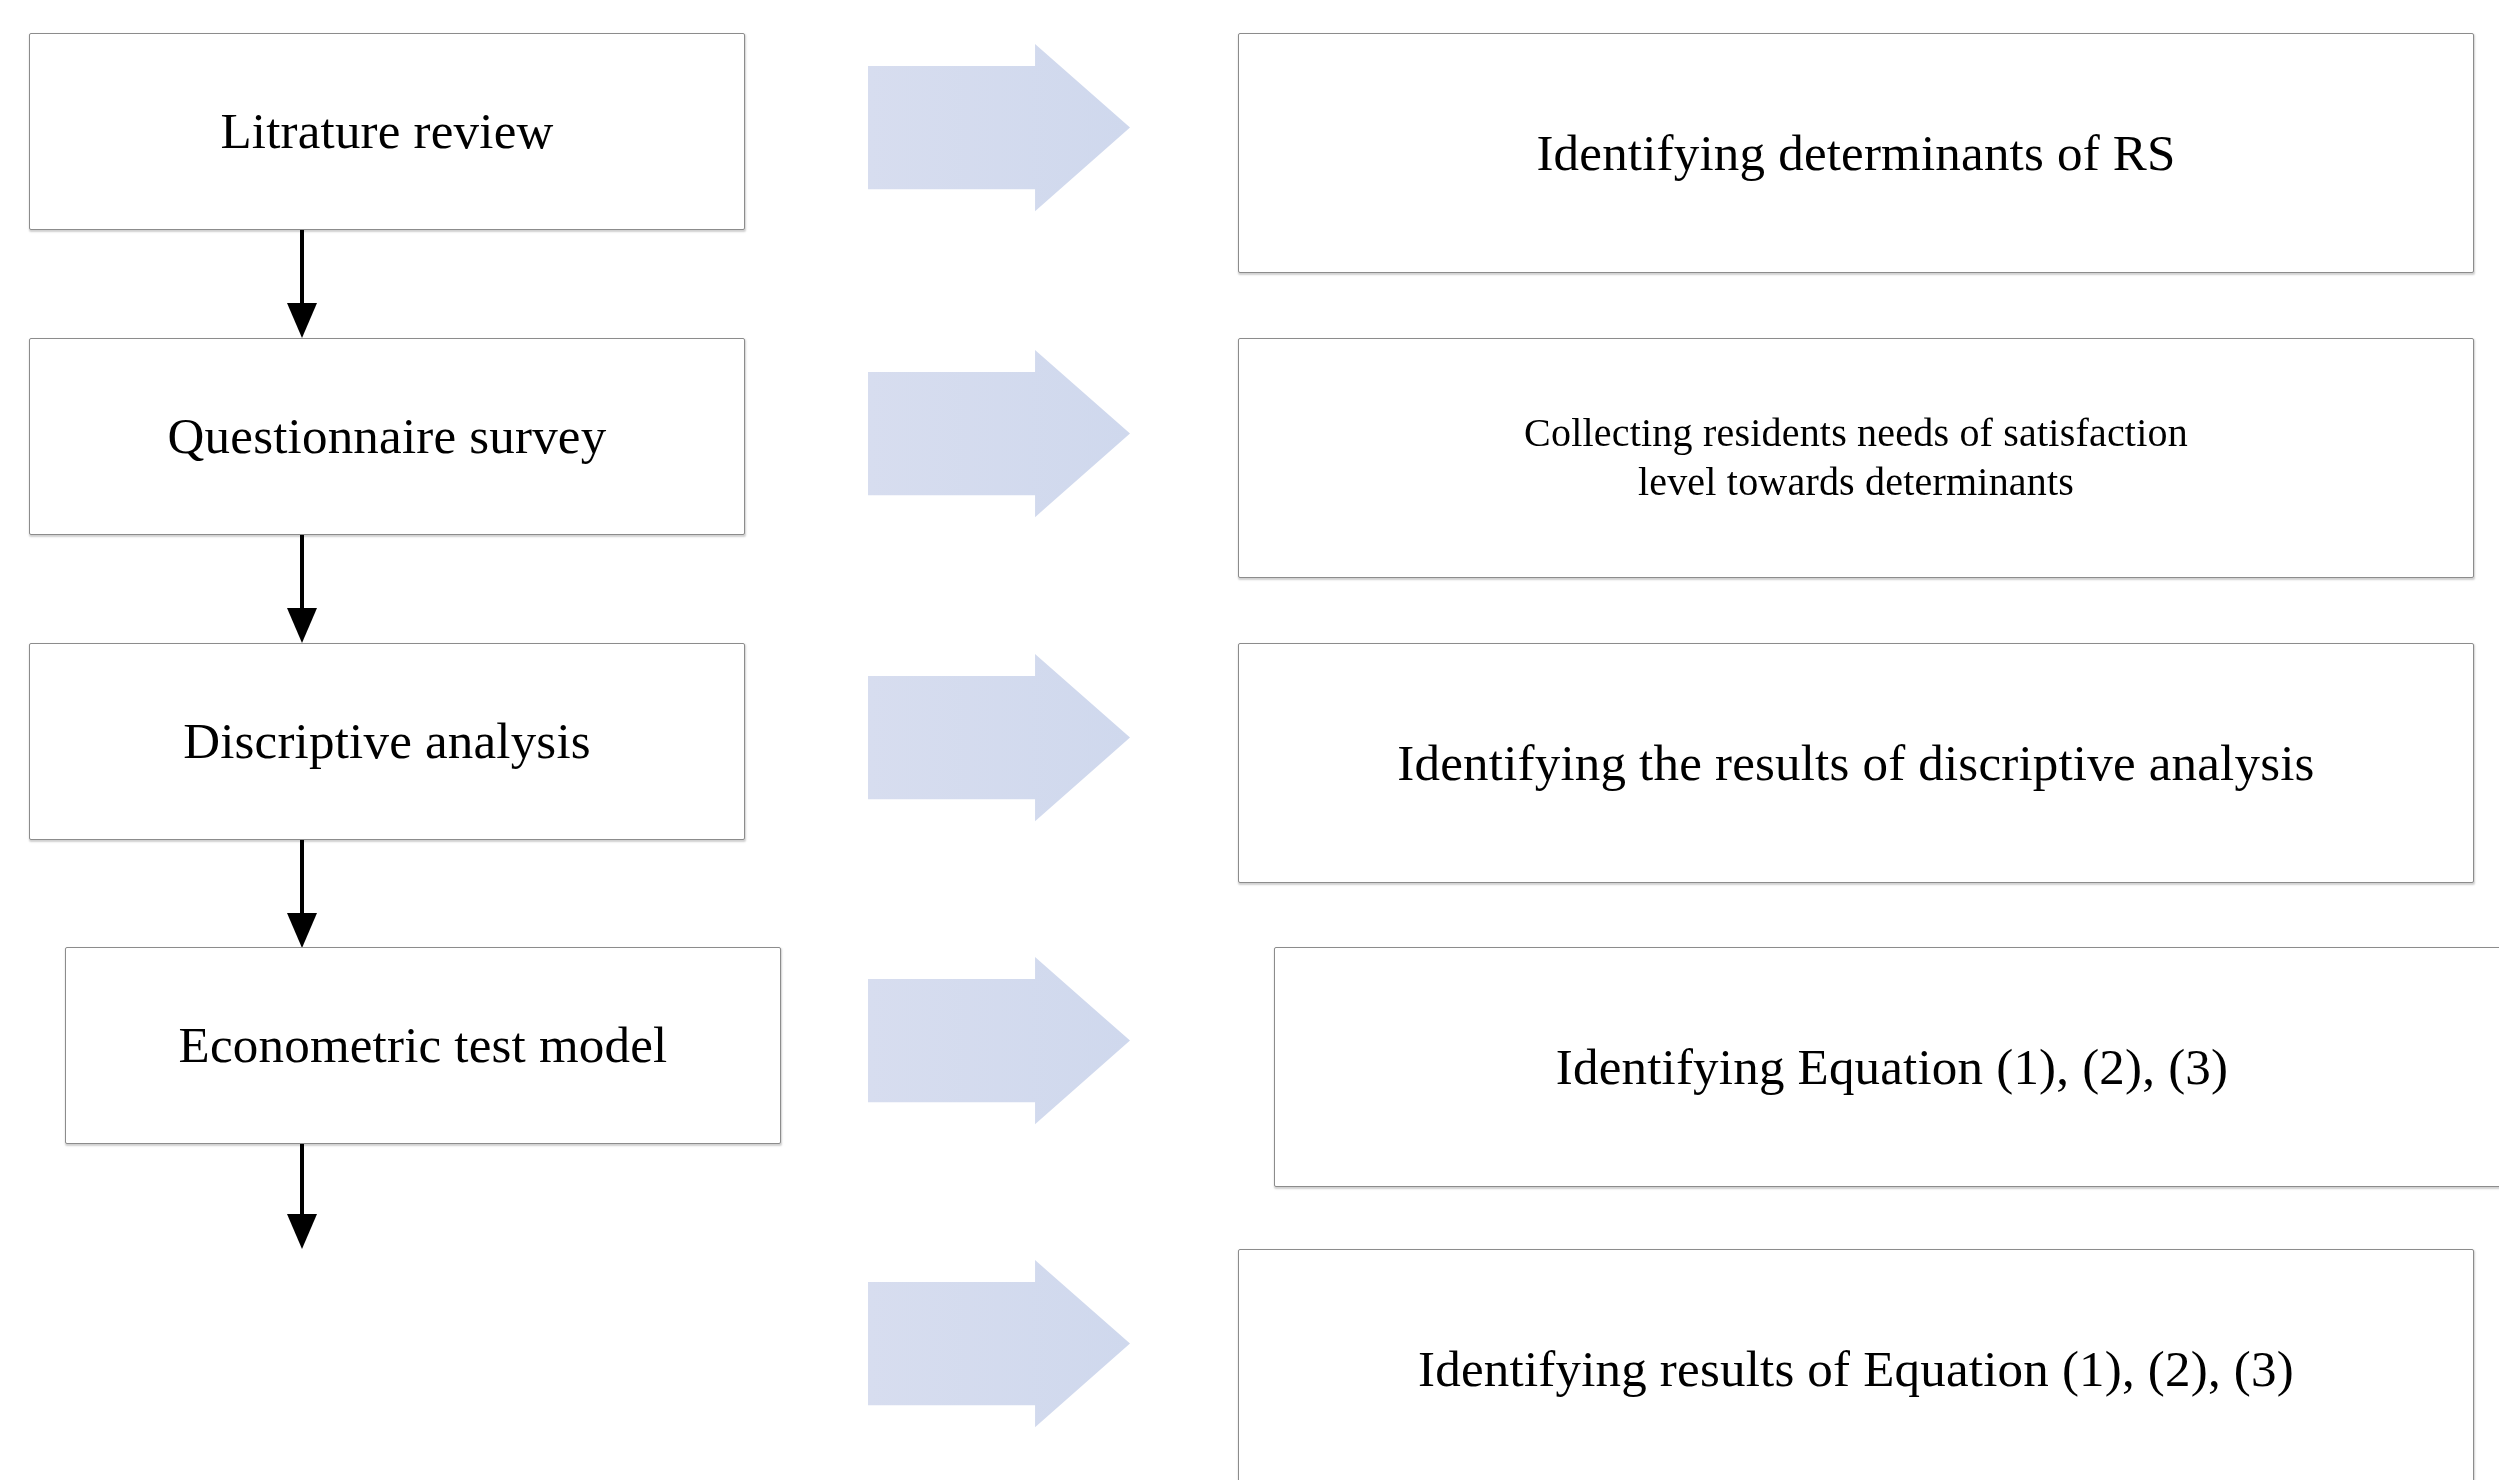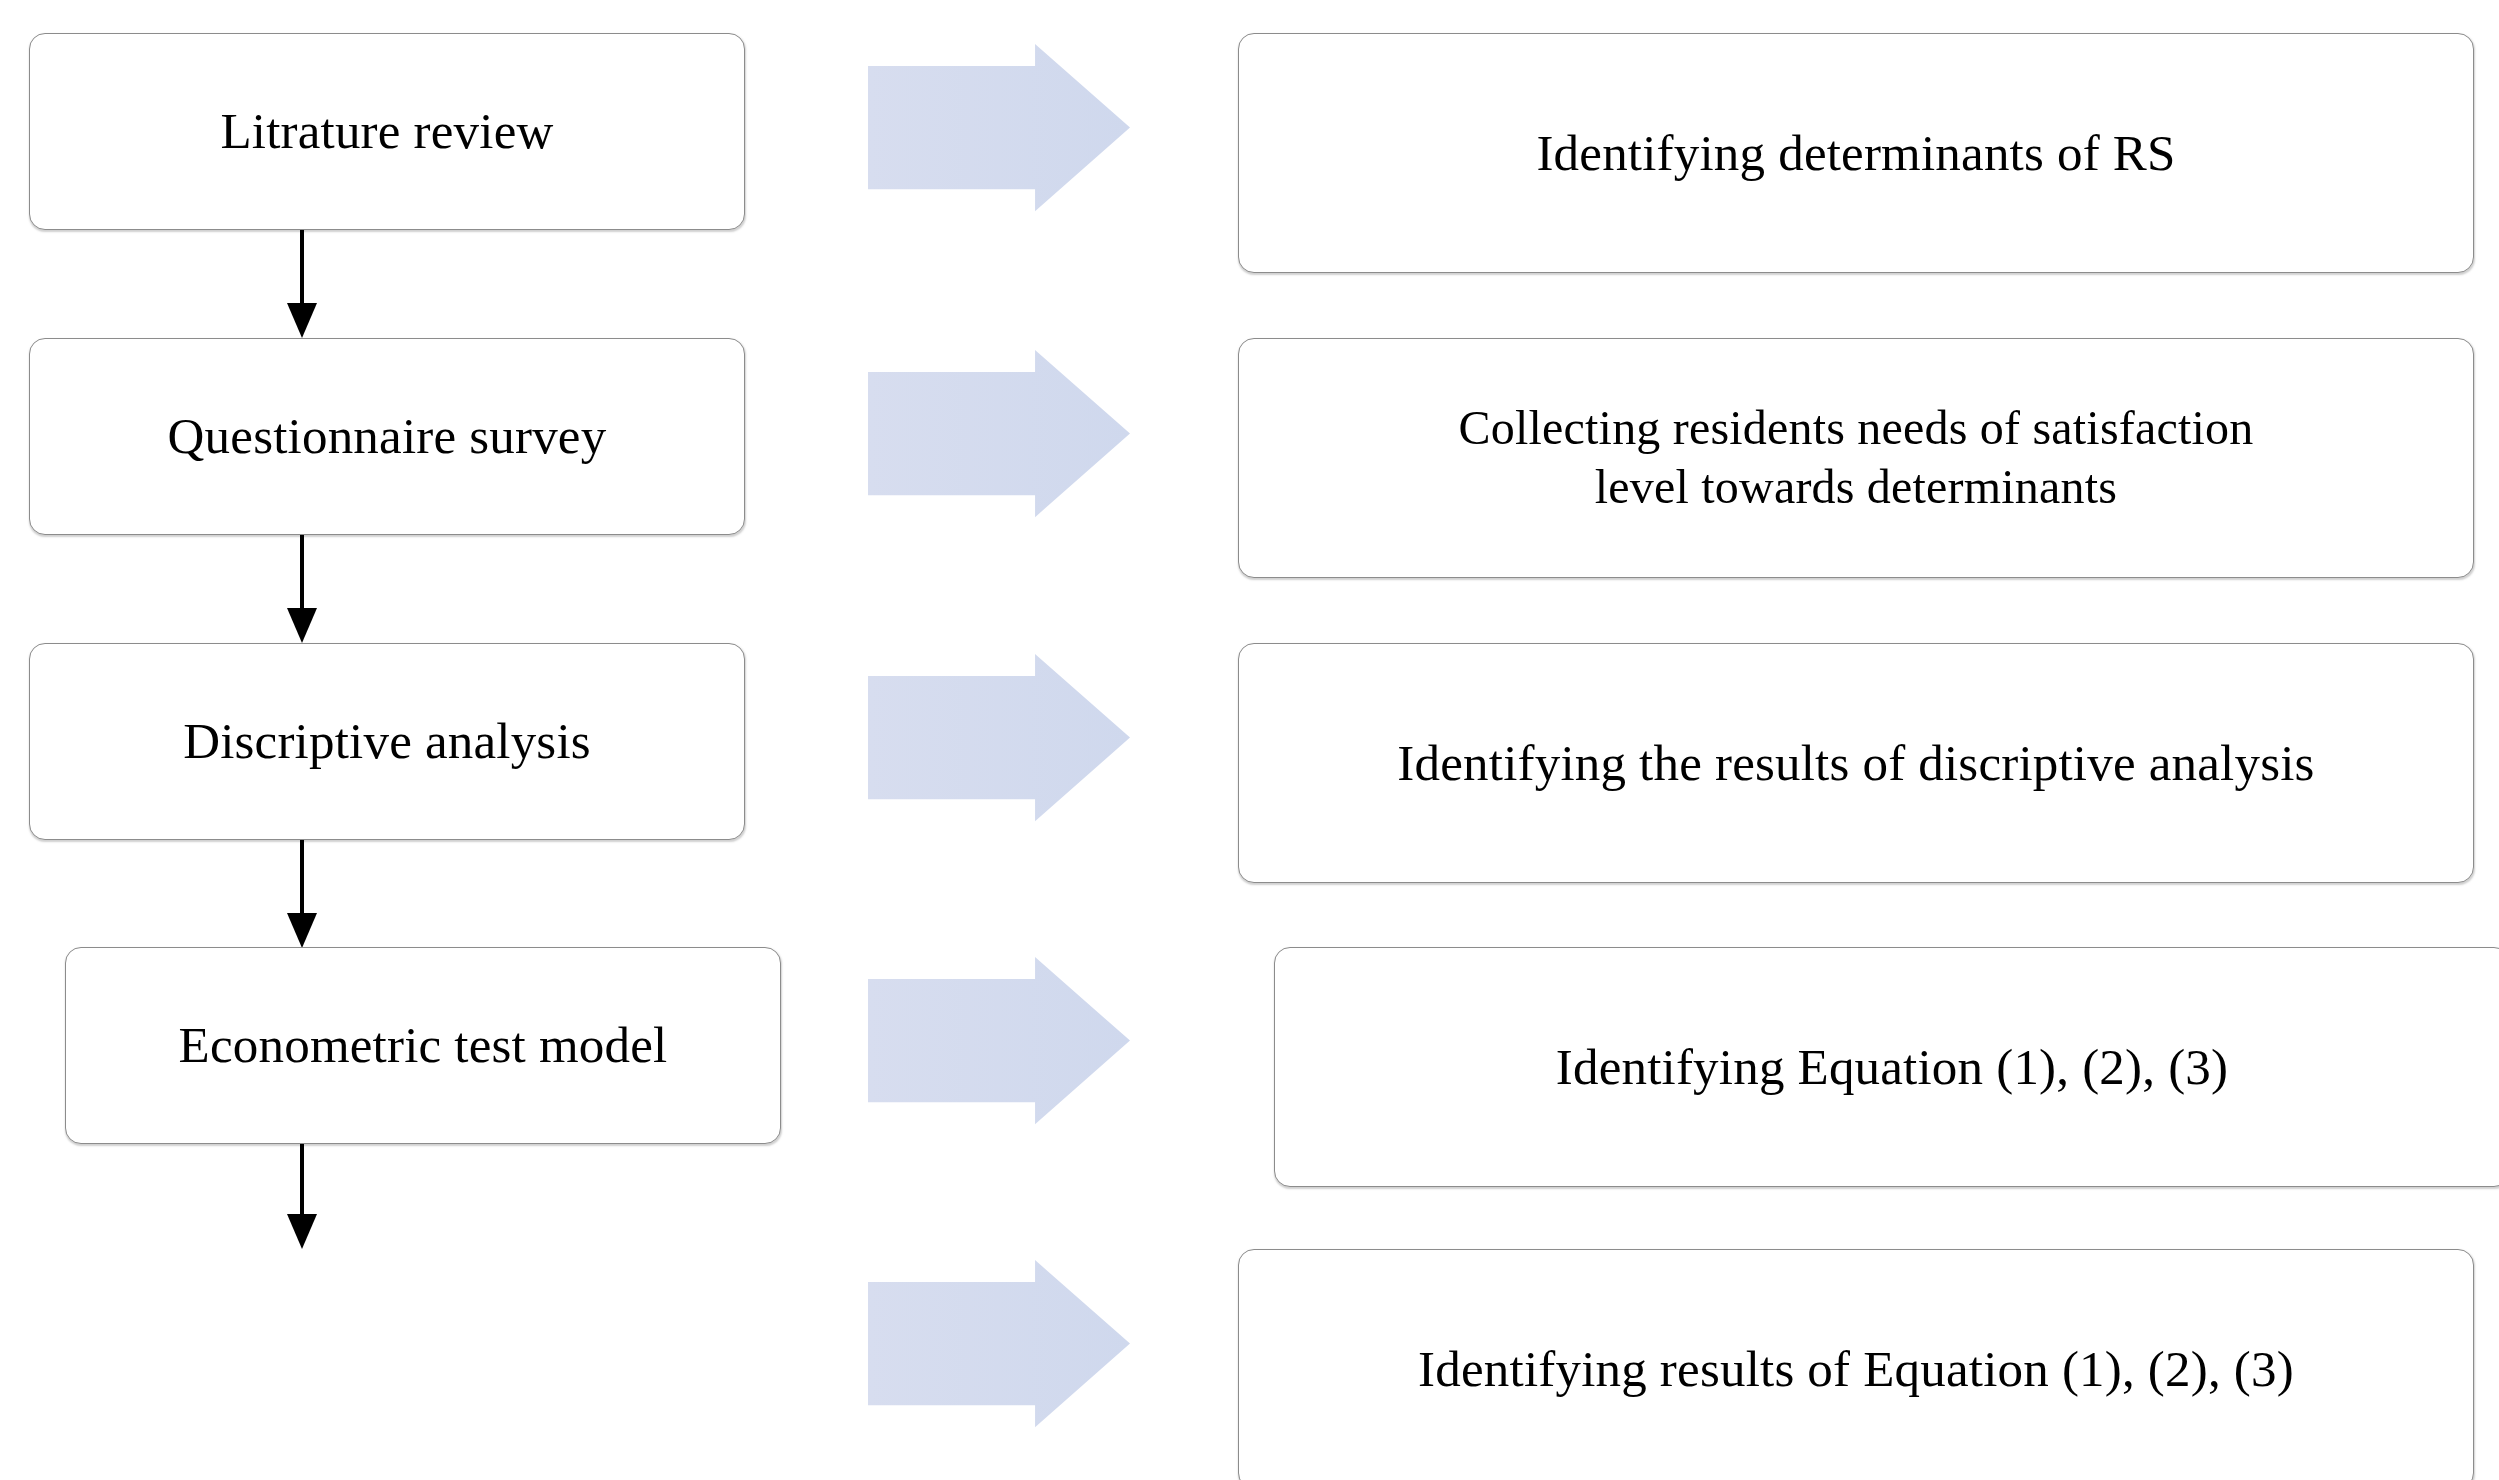--- a/index.html
+++ b/index.html
@@ -19,41 +19,41 @@
     background: #ffffff;
     overflow: hidden;
   }
 
   
   .node-box {
     position: absolute;
     box-sizing: border-box;
     background: #ffffff;
     border: 1.8px solid #8c8c8c;
-    border-radius: 16px;
+    border-radius: 2px;
     display: flex;
     align-items: center;
     justify-content: center;
     text-align: center;
     color: #000000;
     box-shadow: 0.9px 1.8px 1.8px rgba(120,120,120,0.35);
   }
   .node-label {
     display: block;
     width: 100%;
     padding: 0 12.3px;
     box-sizing: border-box;
     font-size: 51px;
     line-height: 1.18;
     letter-spacing: 0.2px;
     color: #000000;
     white-space: pre-line;
   }
   .node-label.two-line {
-    font-size: 48px;
+    font-size: 40px;
     line-height: 1.22;
   }
 
   
   .col-left  { left: 29px;   width: 716px; height: 197px; }
   
   .col-right { left: 1238px; width: 1236px; height: 240px; }
 
   .row-1 { top: 33px; }
   .row-2 { top: 338px; }

